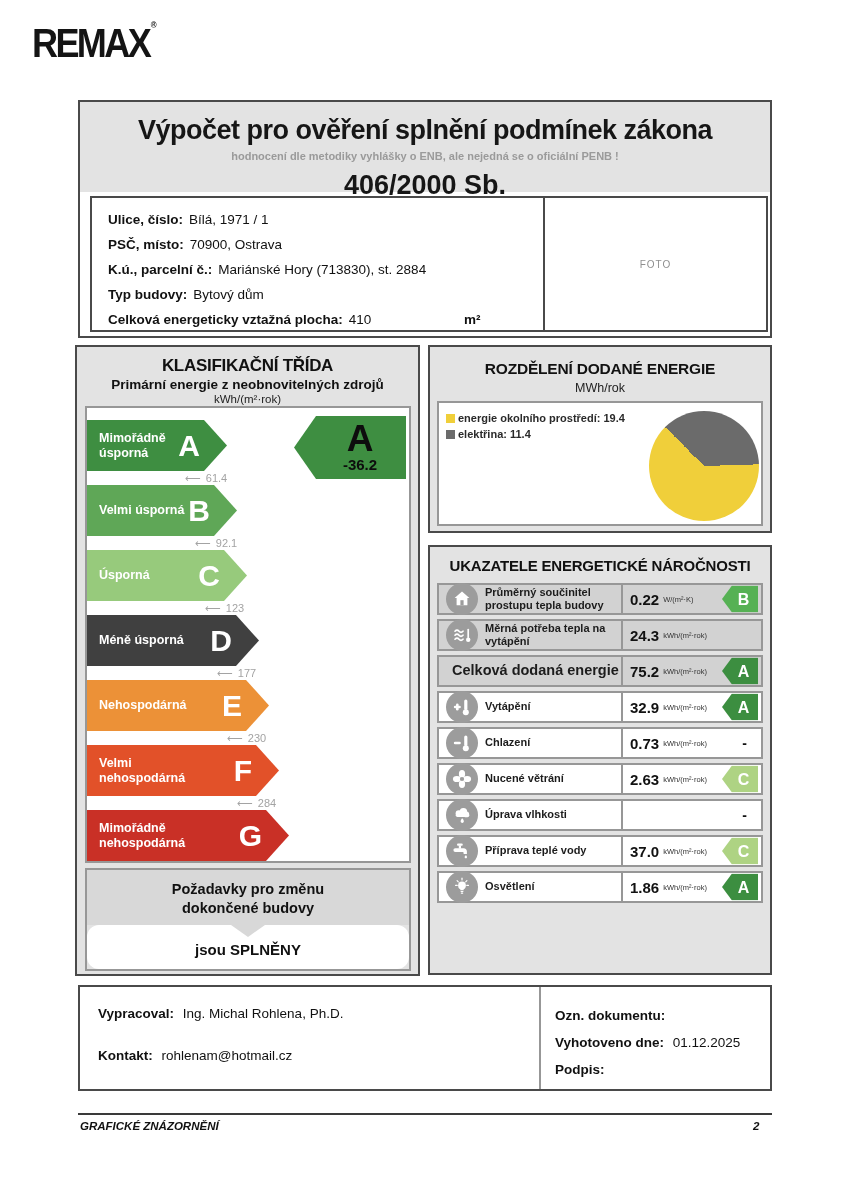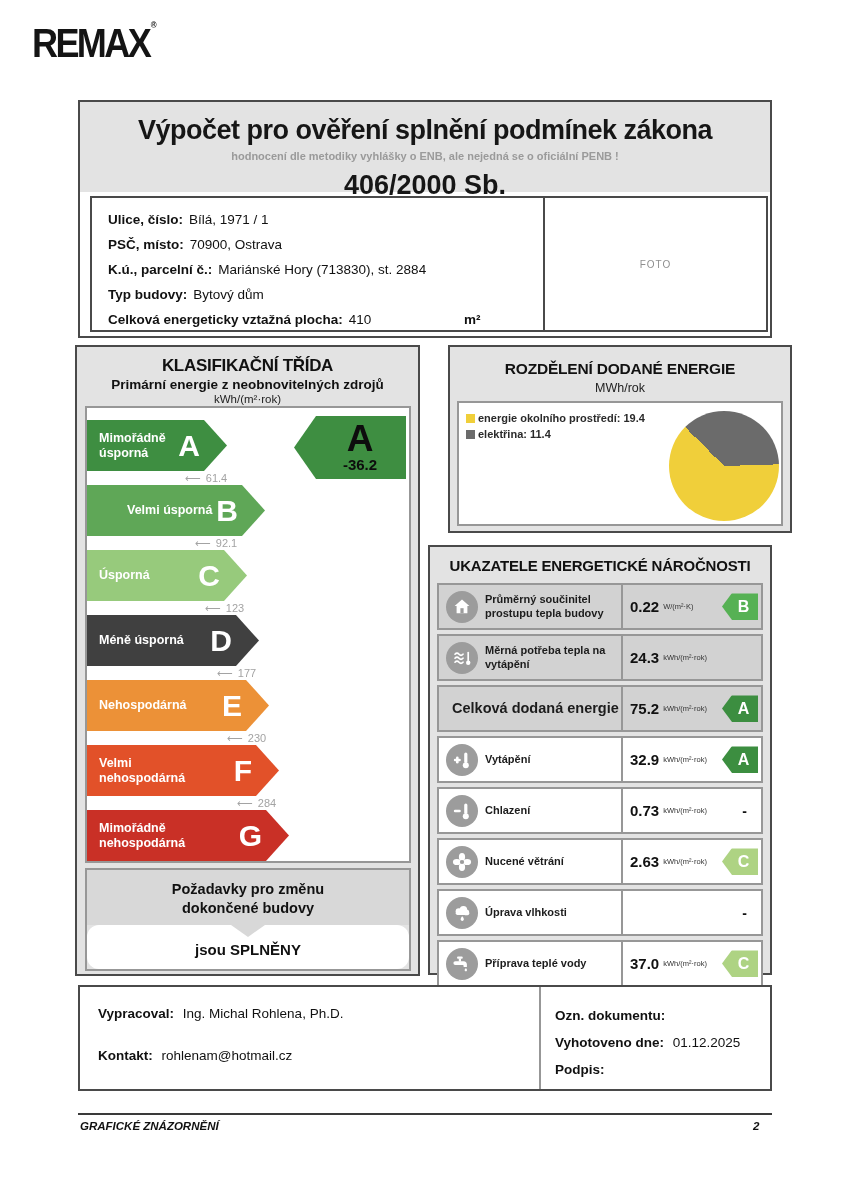--- a/index.html
+++ b/index.html
@@ -48,36 +48,36 @@
     clip-path:polygon(0 50%,22px 0,100% 0,100% 100%,22px 100%);
     display:flex;flex-direction:column;align-items:center;justify-content:center;padding-left:20px;box-sizing:border-box;}
   .big-letter{font-size:37px;font-weight:900;line-height:.9;color:#0d0d0d;}
   .big-value{font-size:15px;font-weight:800;color:#0d0d0d;margin-top:1px;}
   .req-box{position:absolute;left:8px;top:521px;width:326px;border:2px solid #979797;box-sizing:border-box;text-align:center;}
   .req-gray{background:#d8d8d8;padding:10px 0 7px;font-size:14.5px;font-weight:800;line-height:1.32;position:relative;}
   .req-tri{position:absolute;left:50%;top:100%;transform:translateX(-50%);width:0;height:0;z-index:3;
     border-left:17px solid transparent;border-right:17px solid transparent;border-top:12px solid #d8d8d8;}
   .req-white{background:#fff;padding:16px 0 11px;font-size:15px;font-weight:800;border-radius:12px;}
   
-  .pie-panel{position:absolute;left:448px;top:345px;width:344px;height:188px;
+  .pie-panel{position:absolute;left:428px;top:345px;width:344px;height:188px;
     border:2px solid #4a4a4a;box-sizing:border-box;background:#e3e3e3;text-align:center;}
   .pp-title{margin-top:13px;font-size:15.5px;font-weight:900;letter-spacing:-.2px;}
   .pp-unit{font-size:12.5px;margin-top:3px;color:#222;}
   .pie-inner{position:absolute;left:7px;top:54px;width:326px;height:125px;background:#fff;
     border:2px solid #979797;box-sizing:border-box;text-align:left;}
   .legend{position:absolute;left:7px;top:7px;}
   .legend-item{display:flex;align-items:center;font-size:11px;font-weight:700;color:#2a2a2a;line-height:16px;}
   .legend-swatch{width:9px;height:9px;margin-right:3px;flex:none;}
   .pie{position:absolute;right:2px;top:8px;width:110px;height:110px;border-radius:50%;}
   
   .ind-panel{position:absolute;left:428px;top:545px;width:344px;height:430px;
     border:2px solid #4a4a4a;box-sizing:border-box;background:#e3e3e3;}
   .ip-title{text-align:center;font-size:15px;font-weight:900;margin:10px 0 9px;letter-spacing:-.2px;}
   .ind-rows{padding:0 7px;}
-  .ind-row{display:flex;align-items:stretch;height:47px;margin-bottom:4px;background:#fff;
+  .ind-row{display:flex;align-items:stretch;height:32px;margin-bottom:4px;background:#fff;
     border:2px solid #979797;box-sizing:border-box;}
   .ind-row.gray{background:#d2d2d2;}
   .icon-cell{width:46px;display:flex;align-items:center;justify-content:center;flex:none;}
   .icon-circle{width:32px;height:32px;border-radius:50%;background:#9c9c9c;
     display:flex;align-items:center;justify-content:center;}
   .label-cell{flex:1;align-self:center;font-size:11px;font-weight:800;line-height:1.22;color:#1c1c1c;padding-right:2px;}
   .ind-row.emph .label-cell{font-size:14.5px;padding-left:13px;}
   .value-cell{width:140px;flex:none;border-left:2px solid #979797;position:relative;
     display:flex;align-items:center;padding-left:7px;box-sizing:border-box;}
   .ind-value{font-size:15px;font-weight:800;color:#111;}
@@ -133,21 +133,21 @@
   <div class="lp-unit">kWh/(m²·rok)</div>
   <div class="arrow-box" id="class-rows">
       <div class="class-arrow" style="width: 140px; background: rgb(62, 142, 65);">
         <span class="class-label">Mimořádně úsporná</span>
         <span class="class-letter">A</span>
       </div>
       <div class="threshold" style="margin-left: 98px;">
         <span class="tarrow">⟵</span>
         <span class="tval">61.4</span>
       </div>
-      <div class="class-arrow" style="width: 150px; background: rgb(95, 167, 87); padding-left: 28px;">
+      <div class="class-arrow" style="width: 150px; background: rgb(95, 167, 87);">
         <span class="class-label">Velmi úsporná</span>
         <span class="class-letter">B</span>
       </div>
       <div class="threshold" style="margin-left: 108px;">
         <span class="tarrow">⟵</span>
         <span class="tval">92.1</span>
       </div>
       <div class="class-arrow" style="width: 160px; background: rgb(151, 202, 124);">
         <span class="class-label">Úsporná</span>
         <span class="class-letter">C</span>

